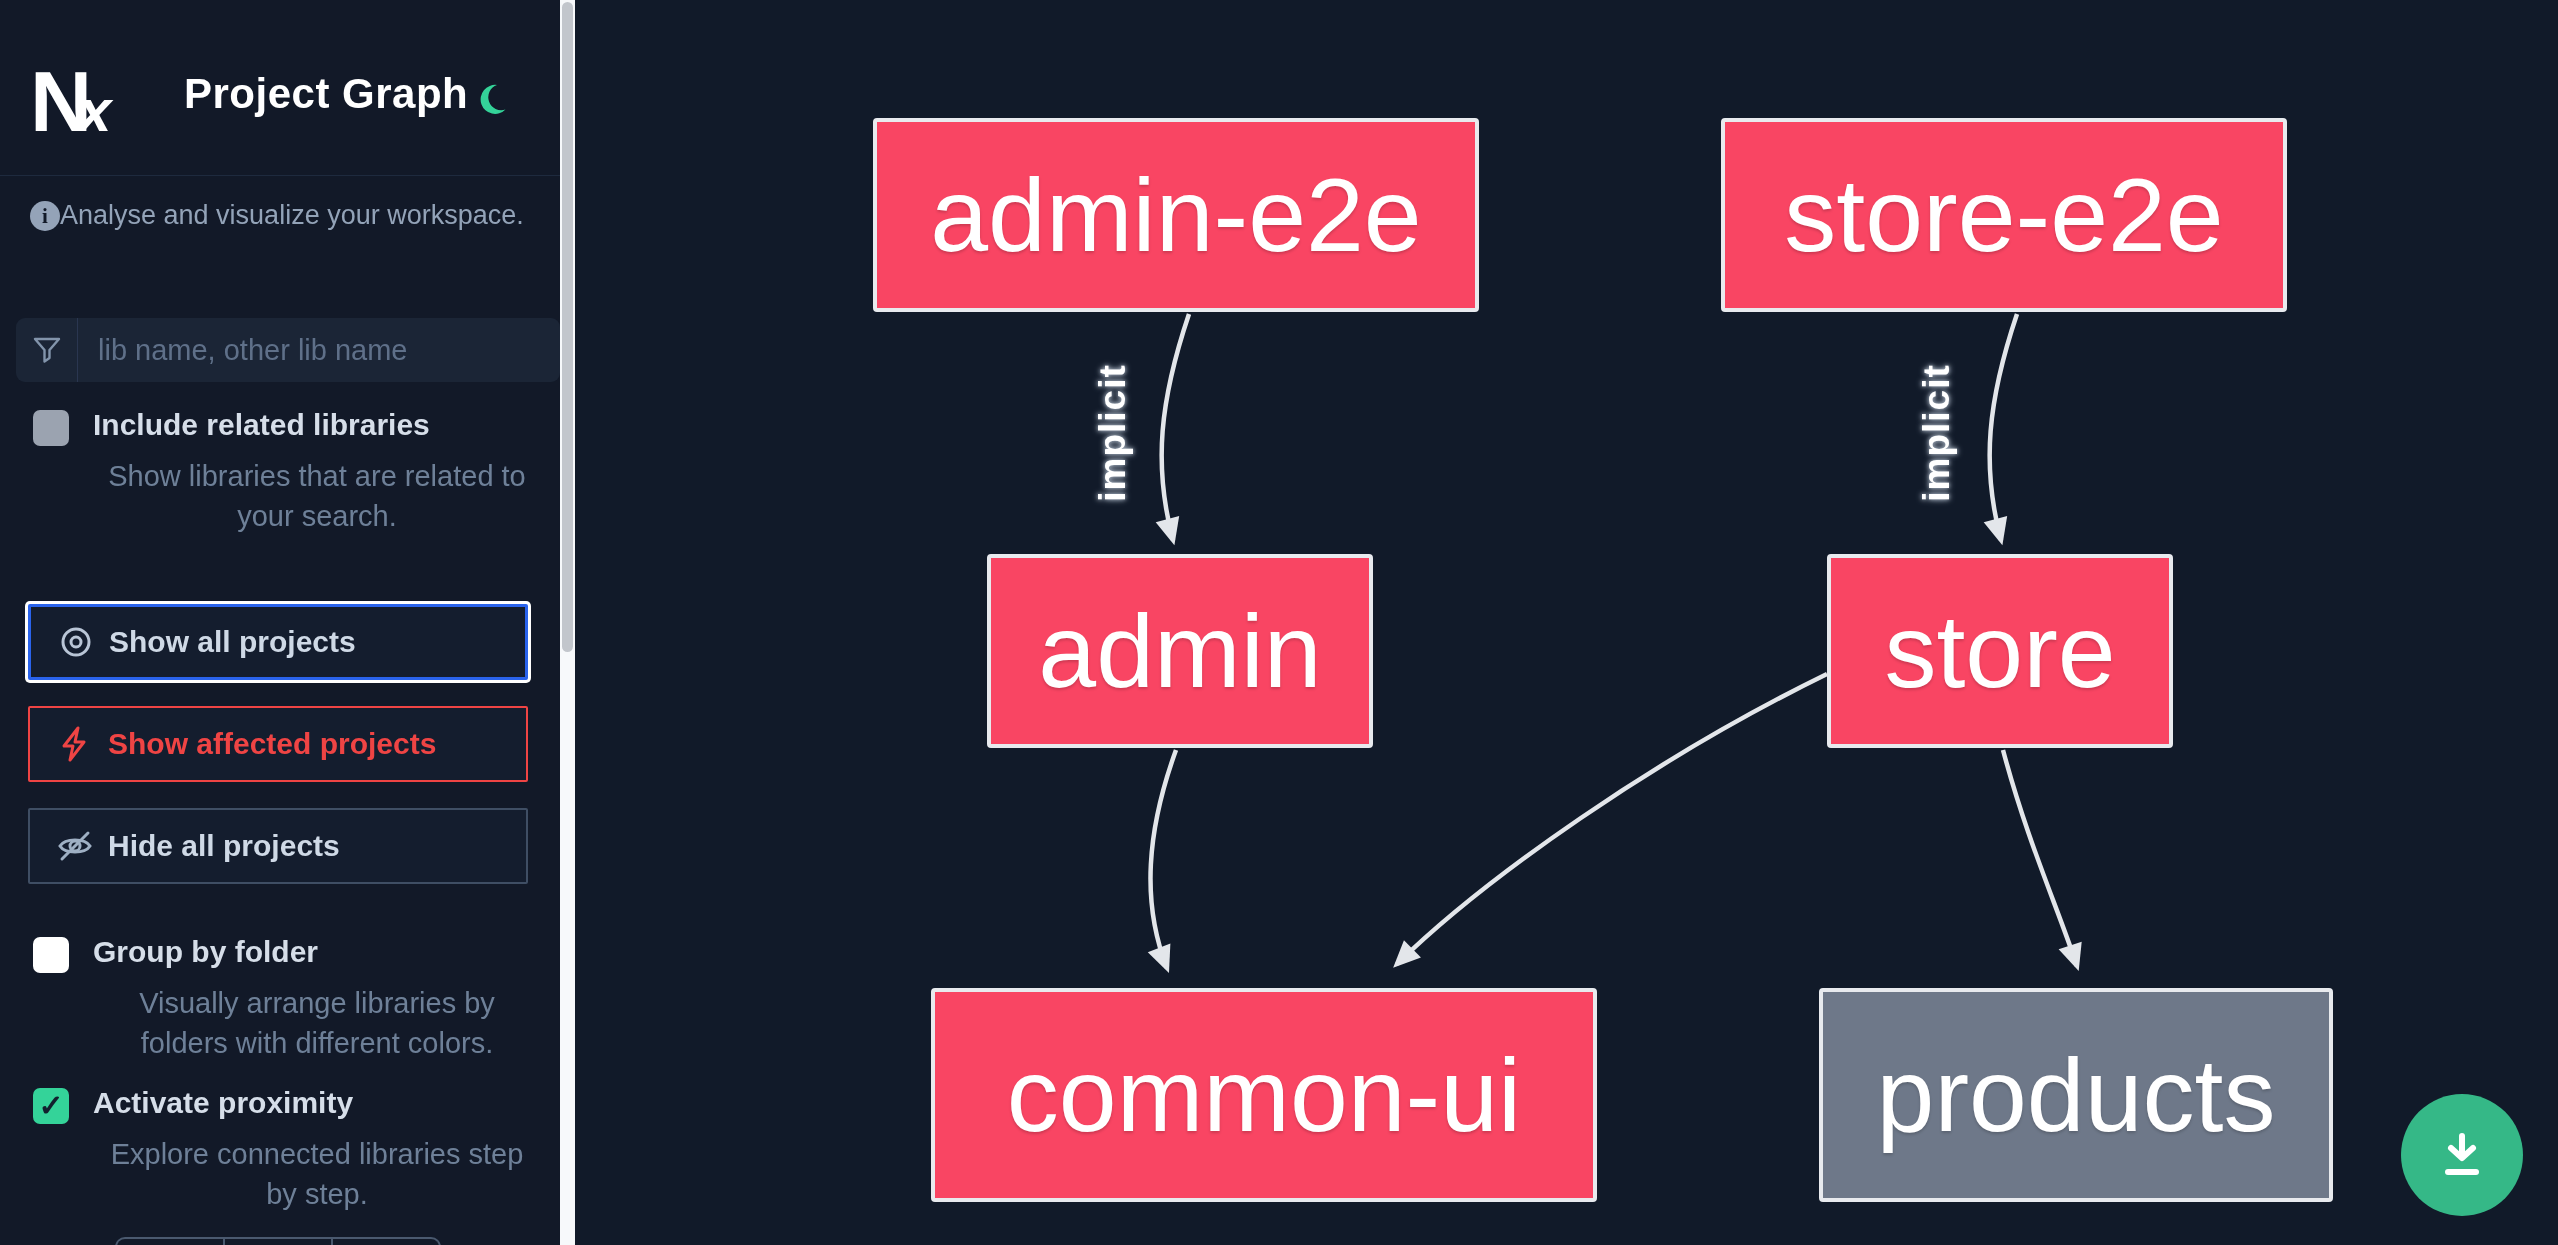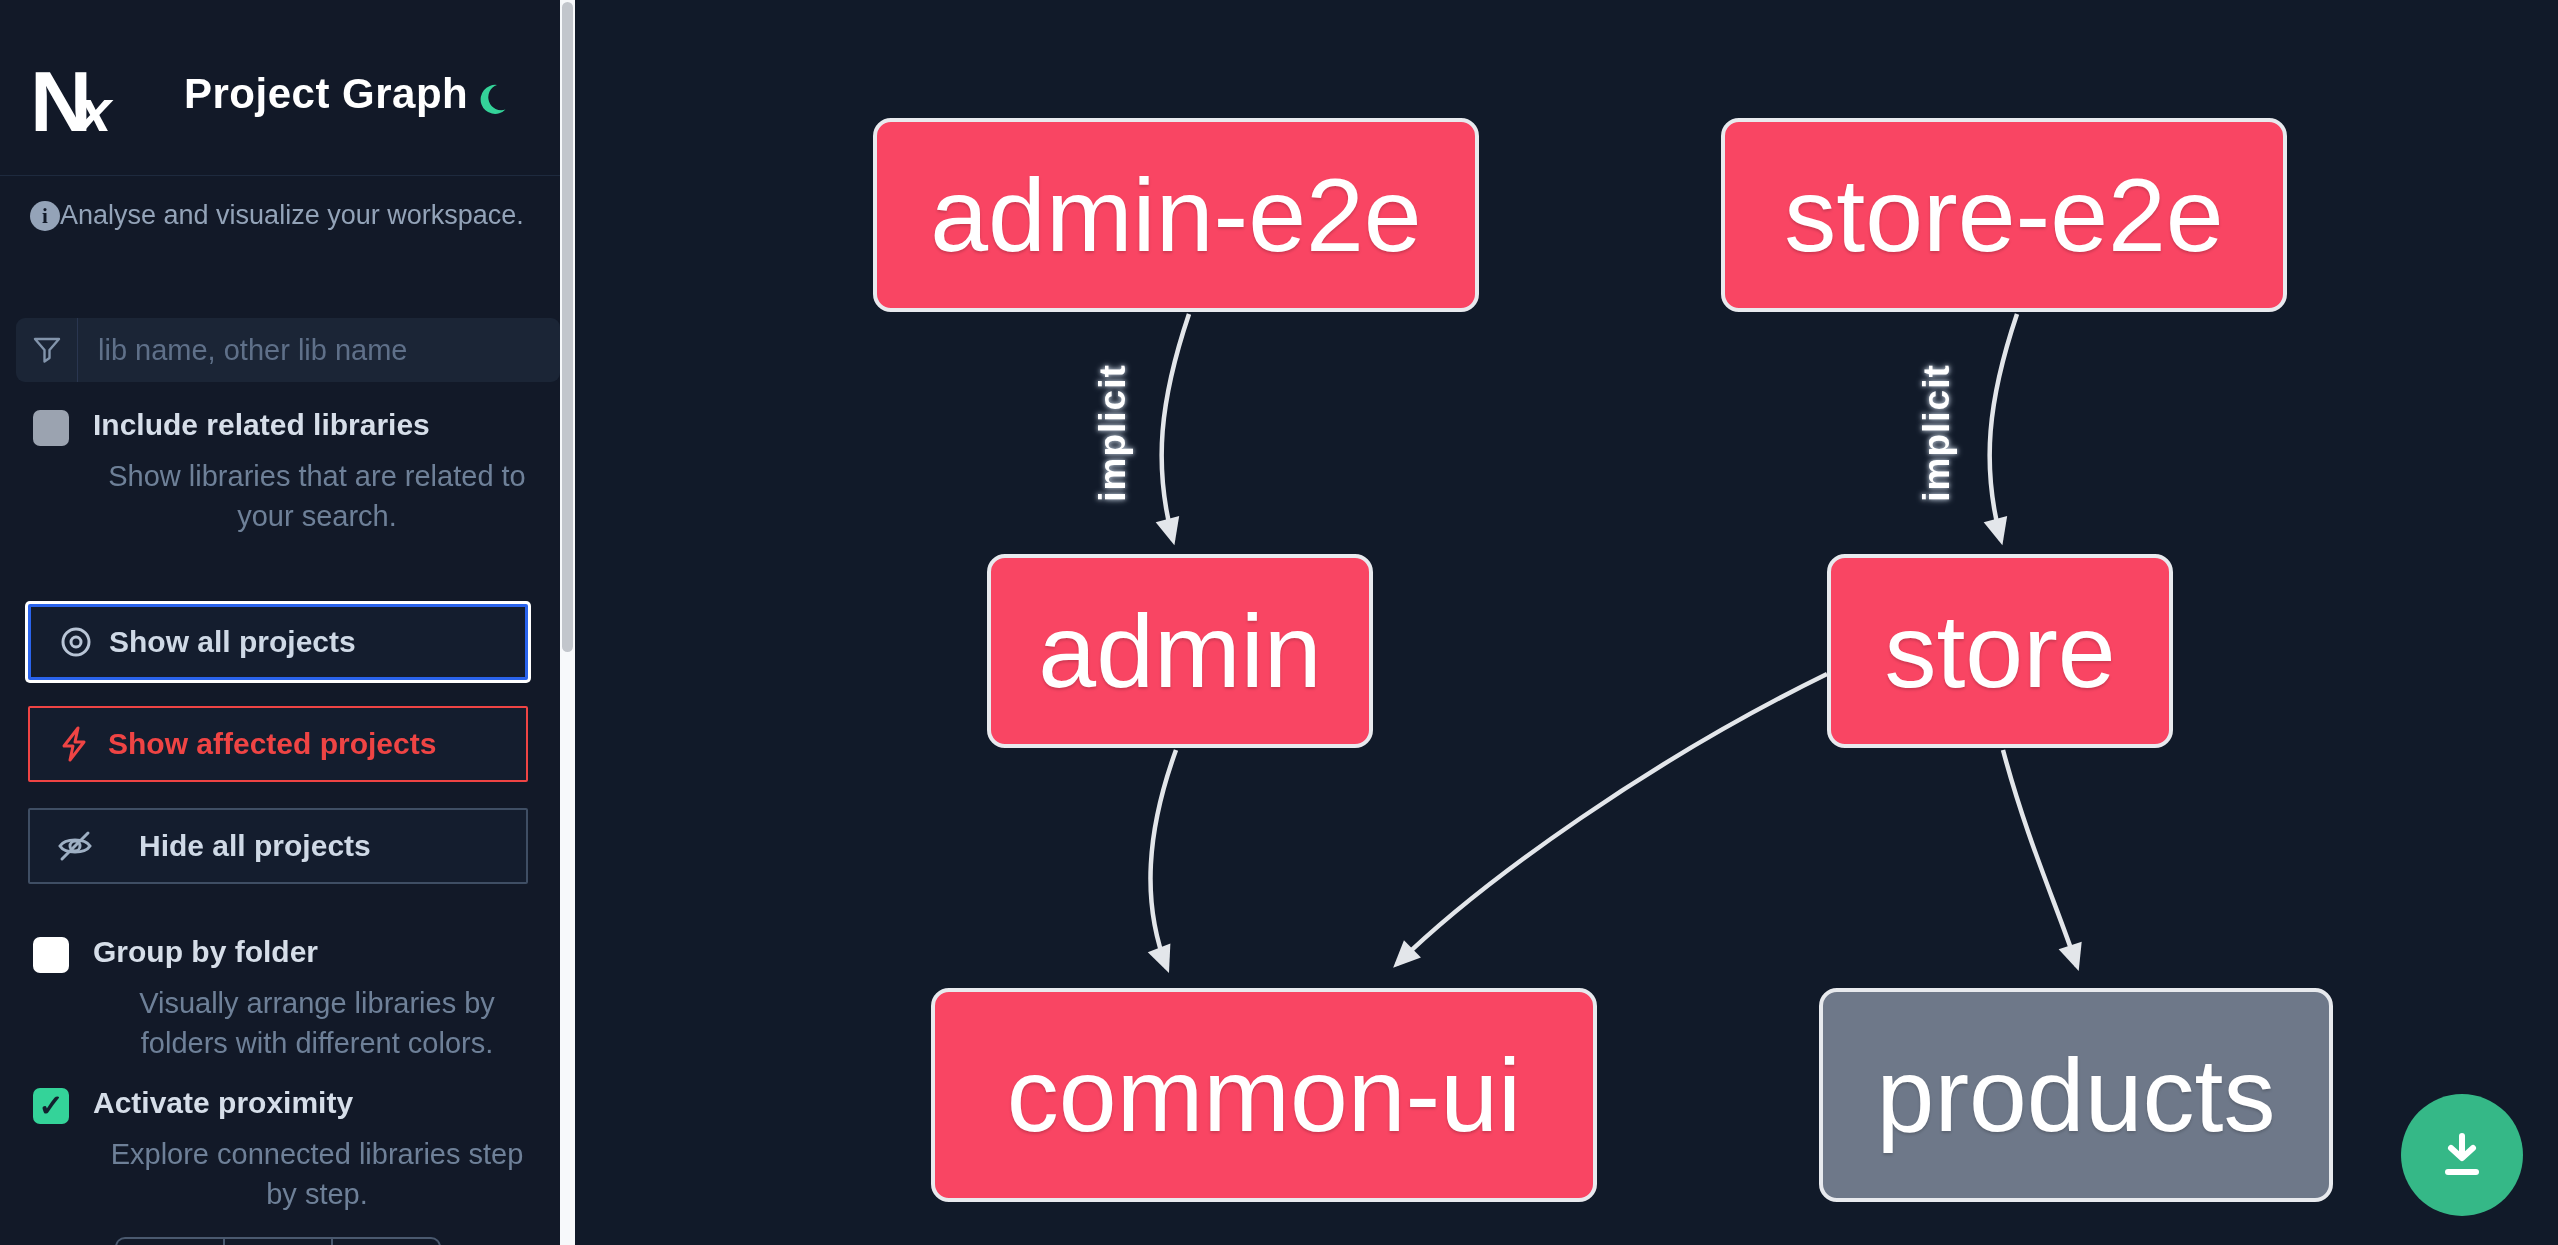--- a/index.html
+++ b/index.html
@@ -61,21 +61,21 @@
 
   
   .sb-scroll { position:absolute; left:560px; top:0; width:15px; height:1245px; background:#f7f9fb; }
   .sb-thumb  { position:absolute; left:2px; top:2px; width:11px; height:650px;
                background:#c2c6cc; border-radius:6px; }
 
   
   .canvas { position:absolute; left:575px; top:0; width:1983px; height:1245px; background:#111a29; }
   .edges { position:absolute; left:0; top:0; }
 
-  .node { position:absolute; border:4px solid #e8eaee; border-radius:18px; color:#ffffff;
+  .node { position:absolute; border:4px solid #e8eaee; border-radius:4px; color:#ffffff;
           display:flex; align-items:center; justify-content:center; font-size:104px;
           cursor:pointer; text-shadow:0 2px 3px rgba(0,0,0,0.18); }
   .node-pink { background:#f94563; }
   .node-gray { background:#6e7889; }
   .n-admin-e2e { left:298px;  top:118px; width:606px; height:194px; }
   .n-store-e2e { left:1146px; top:118px; width:566px; height:194px; }
   .n-admin     { left:412px;  top:554px; width:386px; height:194px; }
   .n-store     { left:1252px; top:554px; width:346px; height:194px; }
   .n-common-ui { left:356px;  top:988px; width:666px; height:214px; }
   .n-products  { left:1244px; top:988px; width:514px; height:214px; }
@@ -141,21 +141,21 @@
 
     <div class="sb-btn btn-danger" style="top:706px;">
       <span class="bicon">
         <svg width="38" height="38" viewBox="0 0 38 38">
           <path d="M22 3 L8 21 h9 l-3 14 L28 17 h-9 z" fill="none" stroke="#ef4444" stroke-width="3" stroke-linejoin="round"></path>
         </svg>
       </span>
       <span class="blabel">Show affected projects</span>
     </div>
 
-    <div class="sb-btn" style="top:808px;gap:31px;">
+    <div class="sb-btn" style="top:808px;">
       <span class="bicon">
         <svg width="40" height="40" viewBox="0 0 40 40">
           <path d="M5 20 C10 12 30 12 35 20 C30 28 10 28 5 20 z" fill="none" stroke="#9fb0c4" stroke-width="3"></path>
           <circle cx="20" cy="20" r="5" fill="none" stroke="#9fb0c4" stroke-width="3"></circle>
           <line x1="7" y1="33" x2="33" y2="7" stroke="#9fb0c4" stroke-width="3" stroke-linecap="round"></line>
         </svg>
       </span>
       <span class="blabel">Hide all projects</span>
     </div>
 

